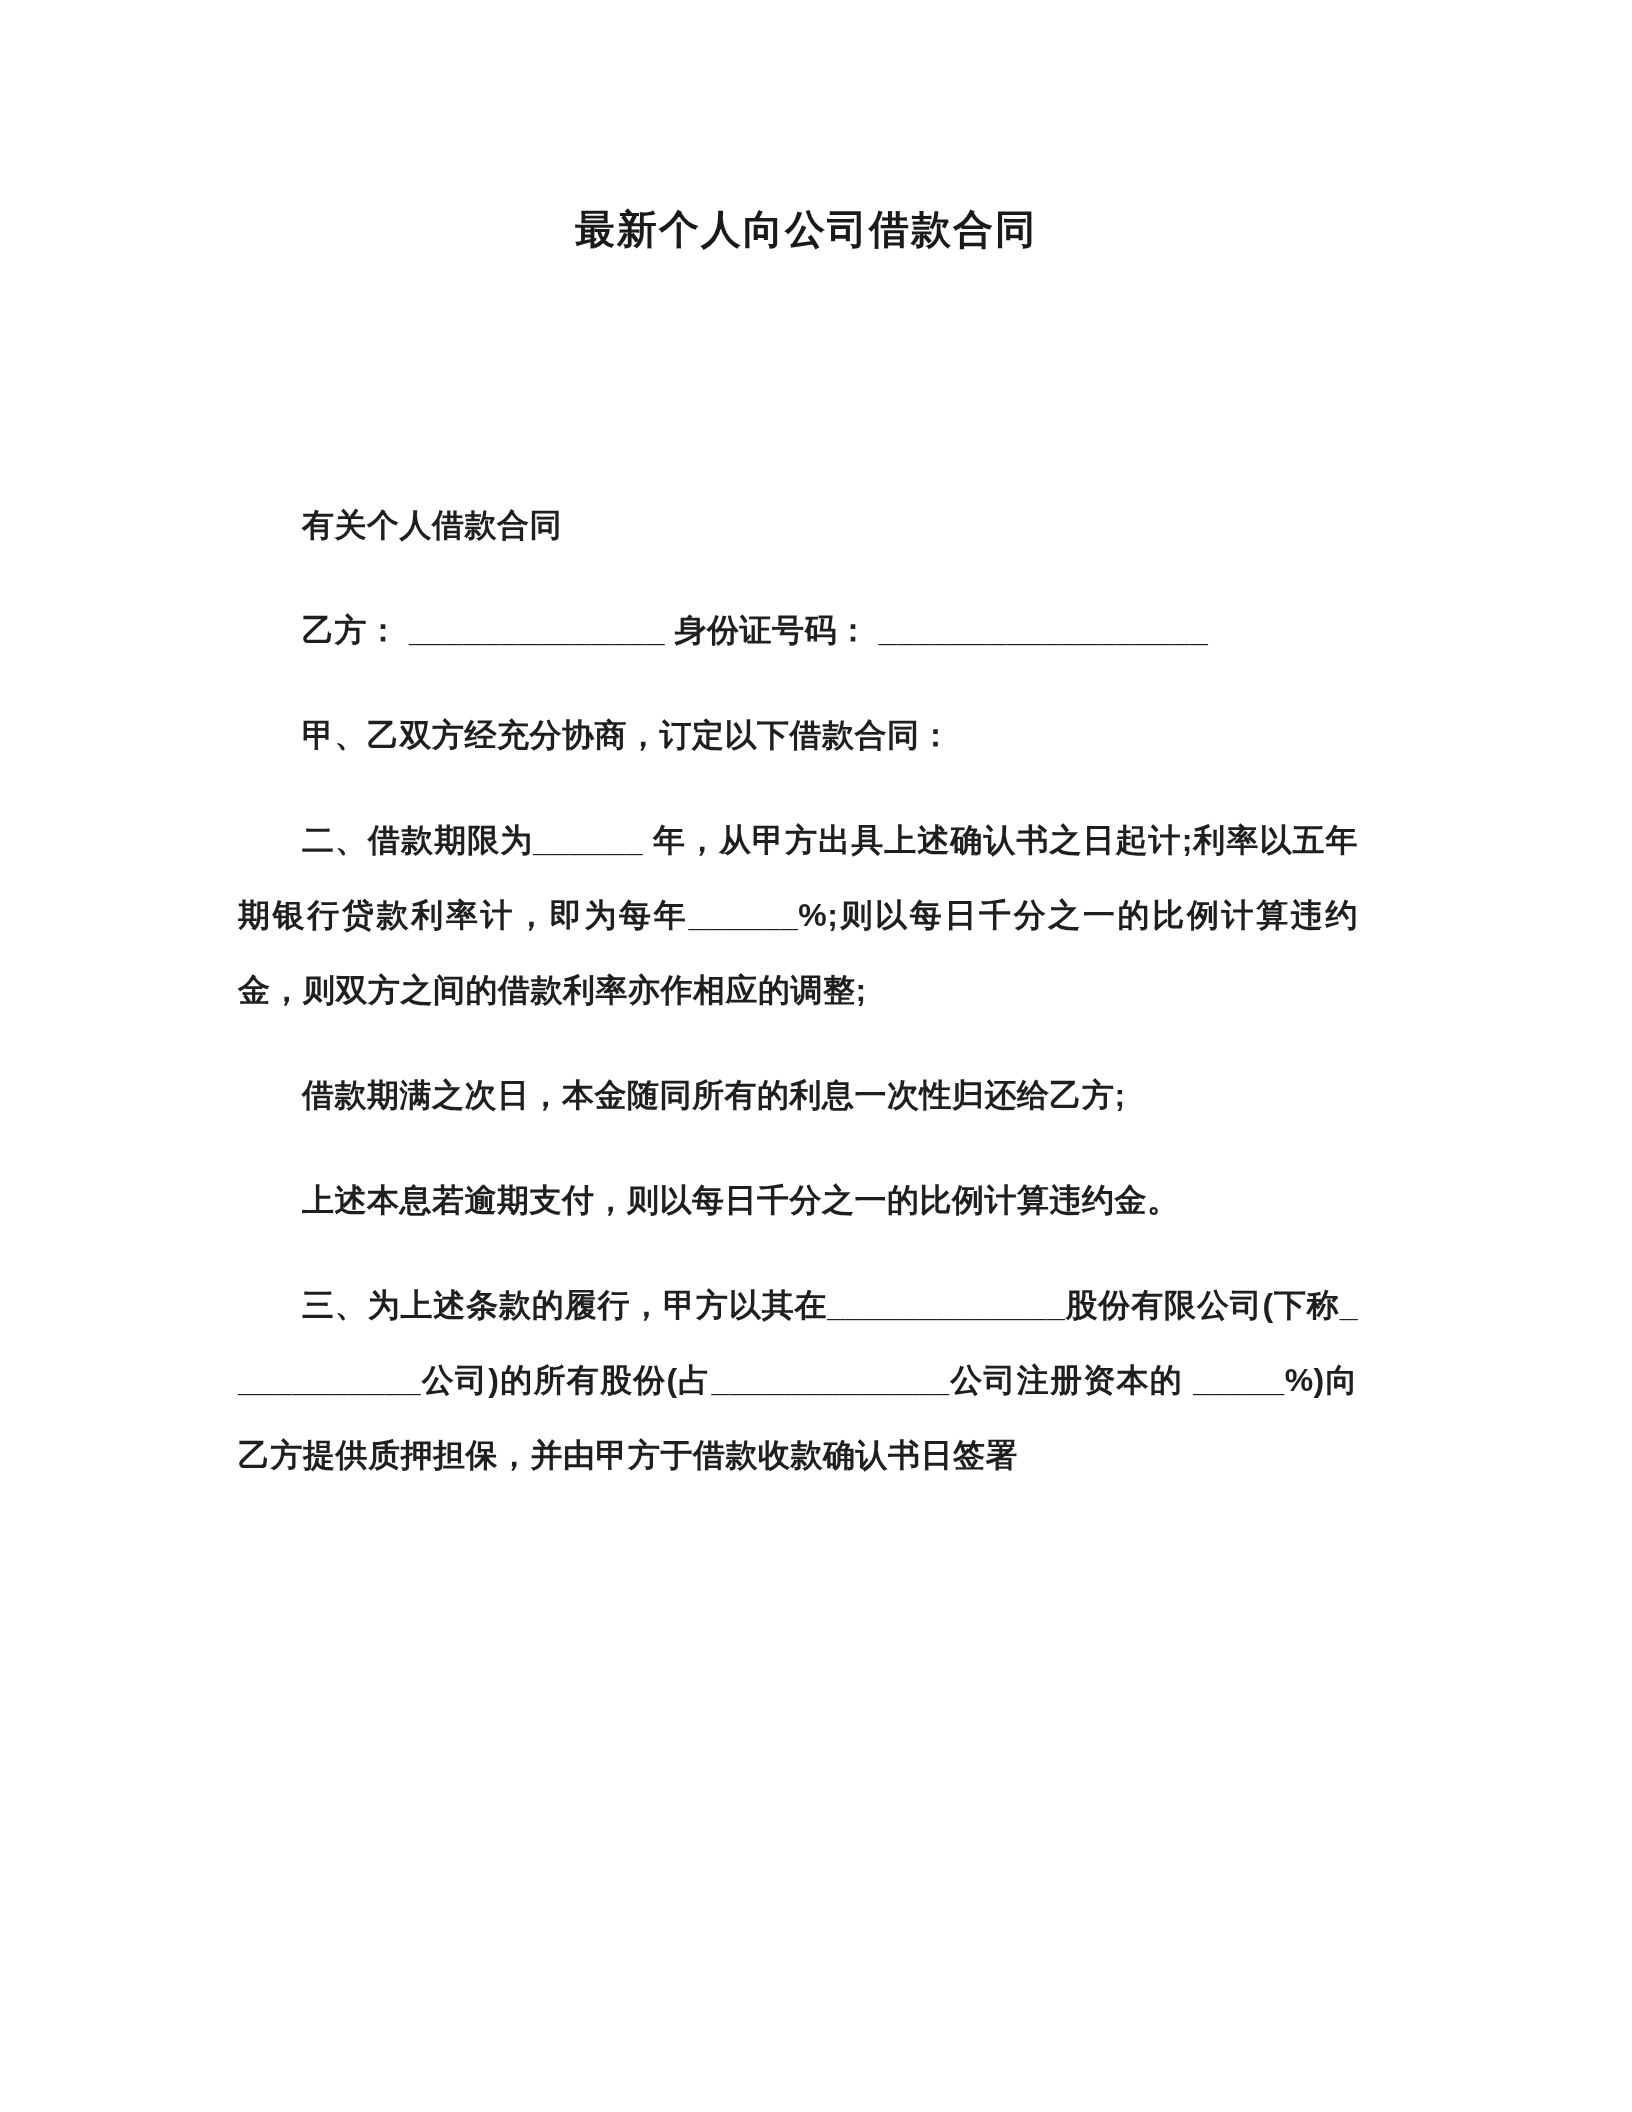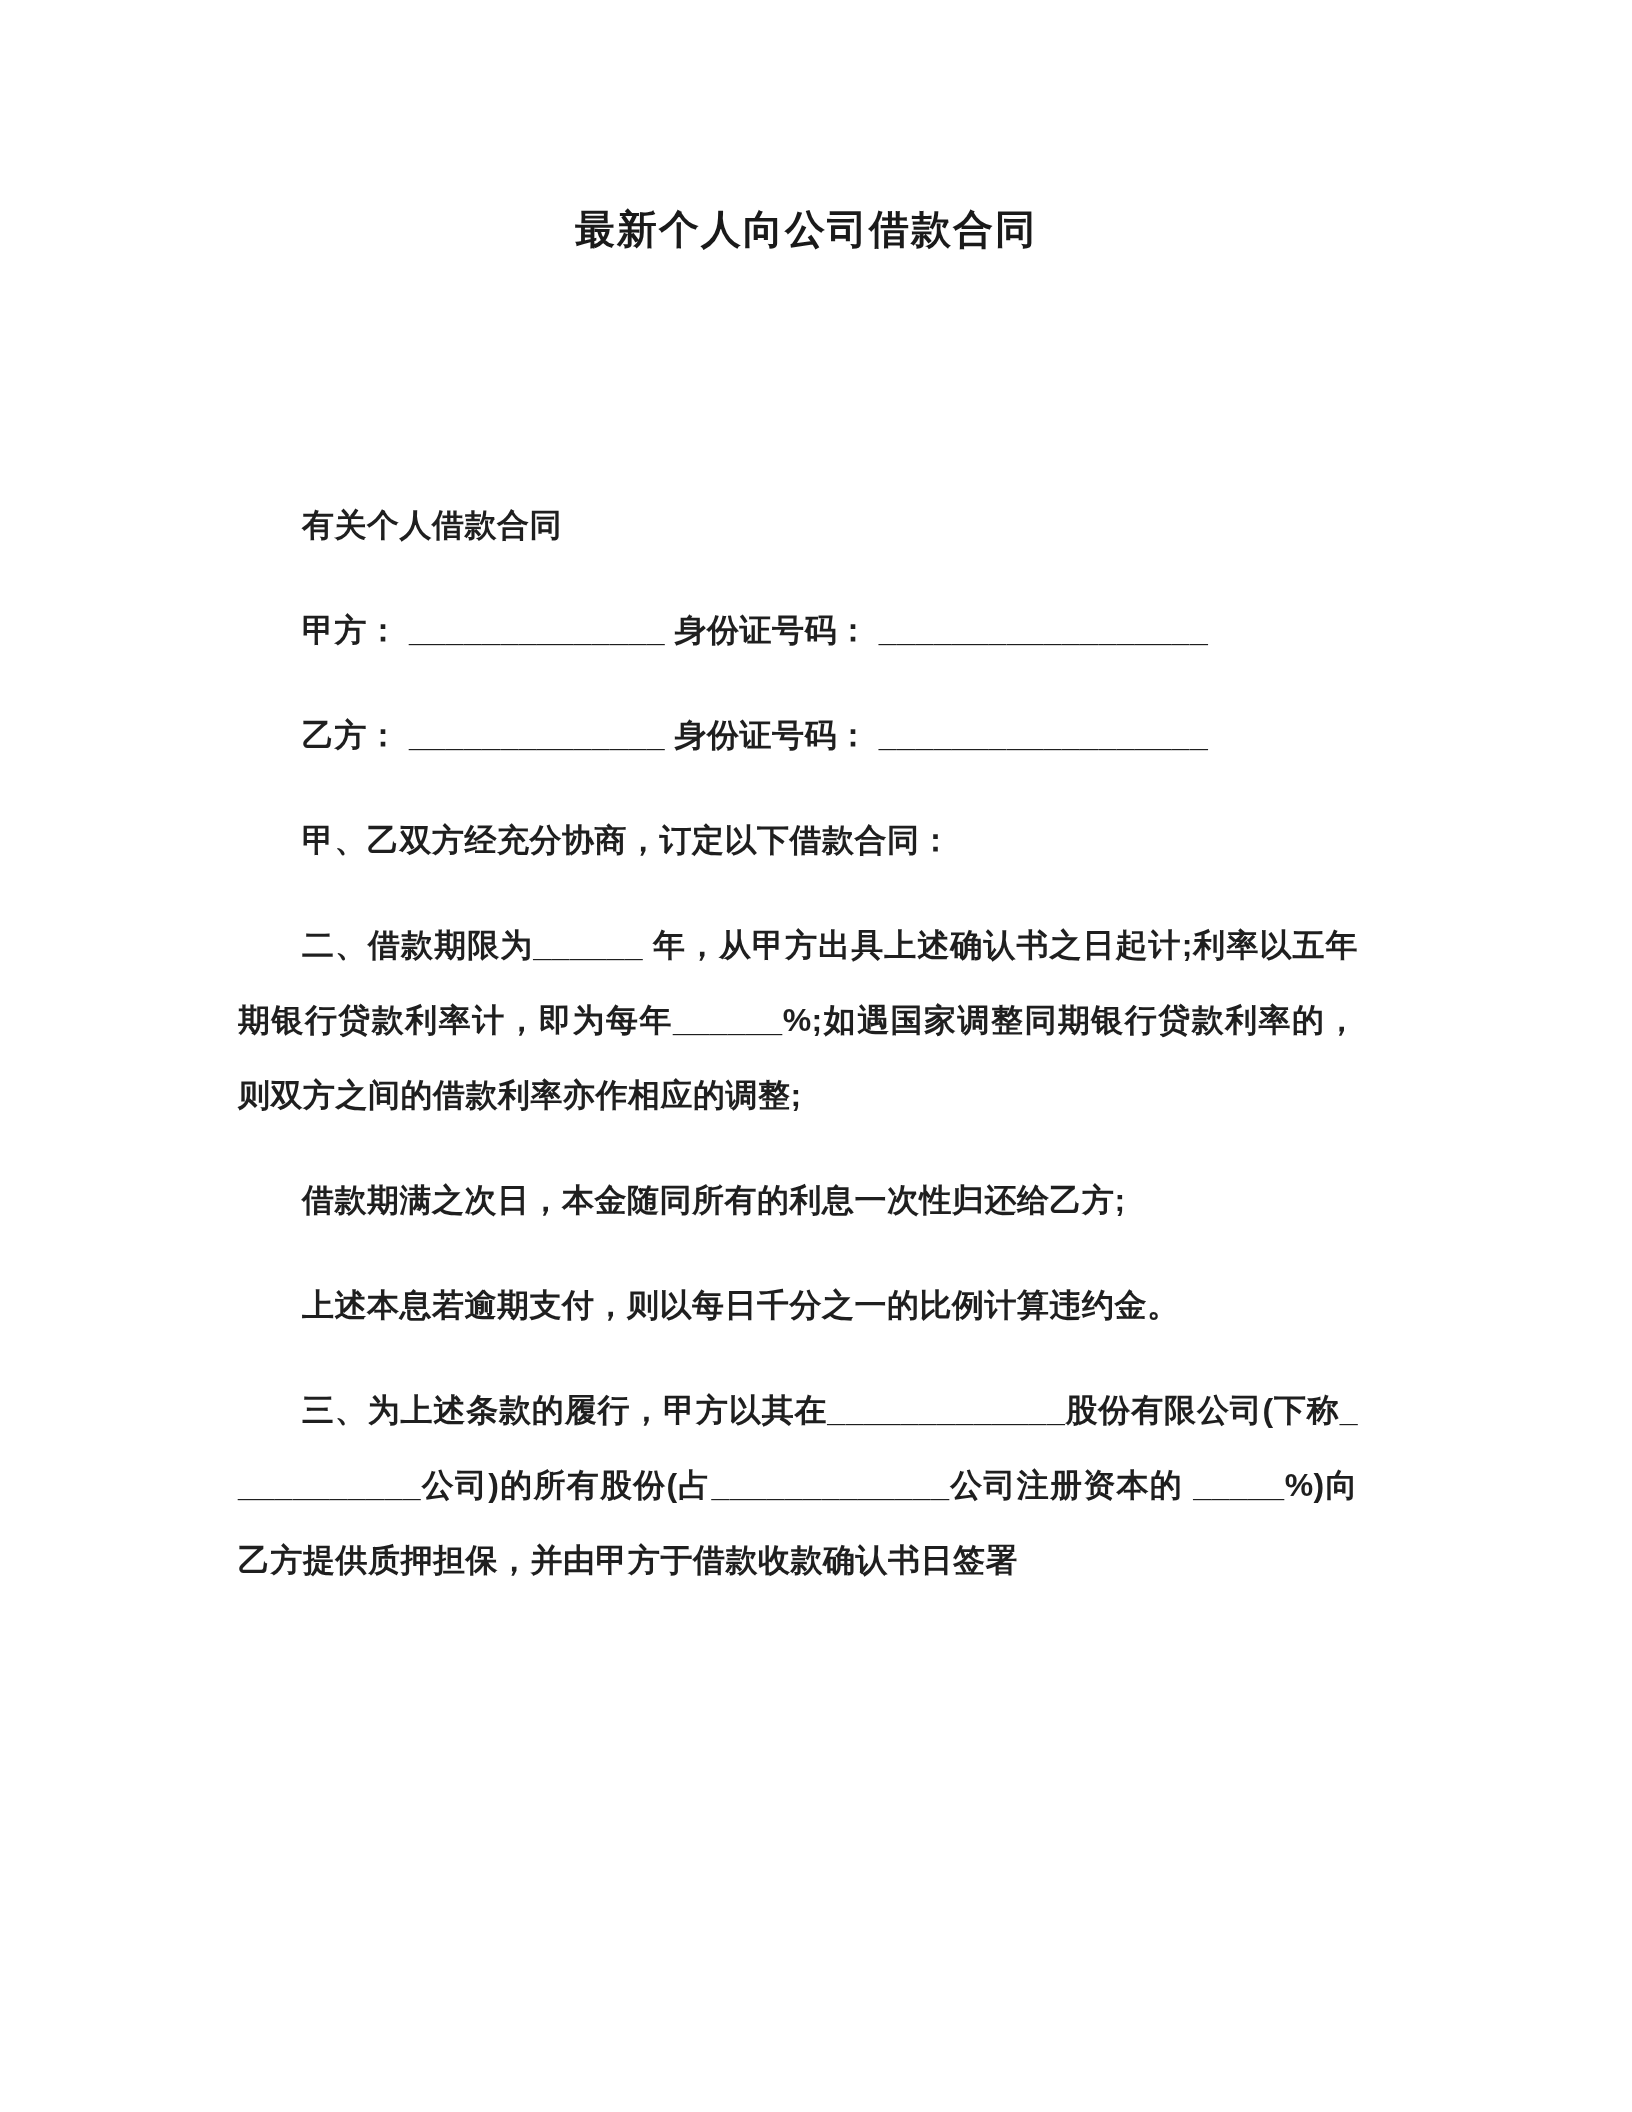--- a/index.html
+++ b/index.html
@@ -46,21 +46,20 @@
     margin-bottom: 0;
   }
 </style>
 </head>
 <body>
 
 <div class="page">
   <h1 class="doc-title">最新个人向公司借款合同</h1>
   <div class="doc-body">
       <p>有关个人借款合同</p>
-      <p>甲方： ______________ 身份证号码： __________________</p>
       <p>乙方： ______________ 身份证号码： __________________</p>
       <p>甲、乙双方经充分协商，订定以下借款合同：</p>
-      <p>二、借款期限为______ 年，从甲方出具上述确认书之日起计;利率以五年期银行贷款利率计，即为每年______%;如遇国家调整同期银行贷款利率的，则双方之间的借款利率亦作相应的调整;</p>
+      <p>二、借款期限为______ 年，从甲方出具上述确认书之日起计;利率以五年期银行贷款利率计，即为每年______%;则以每日千分之一的比例计算违约金，则双方之间的借款利率亦作相应的调整;</p>
       <p>借款期满之次日，本金随同所有的利息一次性归还给乙方;</p>
       <p>上述本息若逾期支付，则以每日千分之一的比例计算违约金。</p>
       <p>三、为上述条款的履行，甲方以其在_____________股份有限公司(下称___________公司)的所有股份(占_____________公司注册资本的 _____%)向乙方提供质押担保，并由甲方于借款收款确认书日签署</p>
     </div>
 </div>
 
 </body></html>

